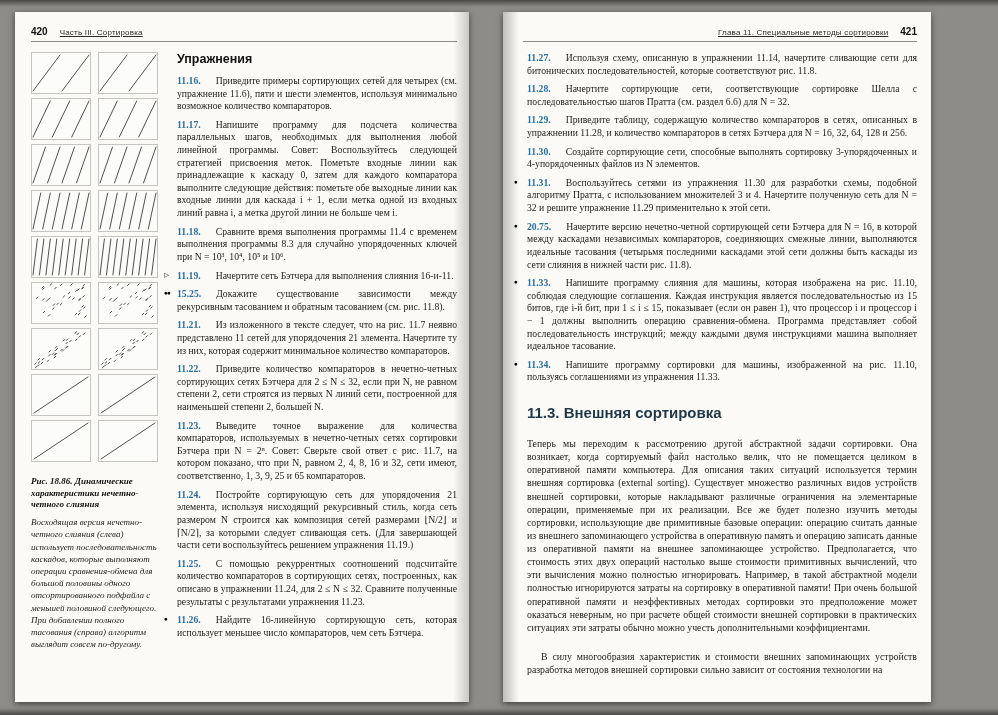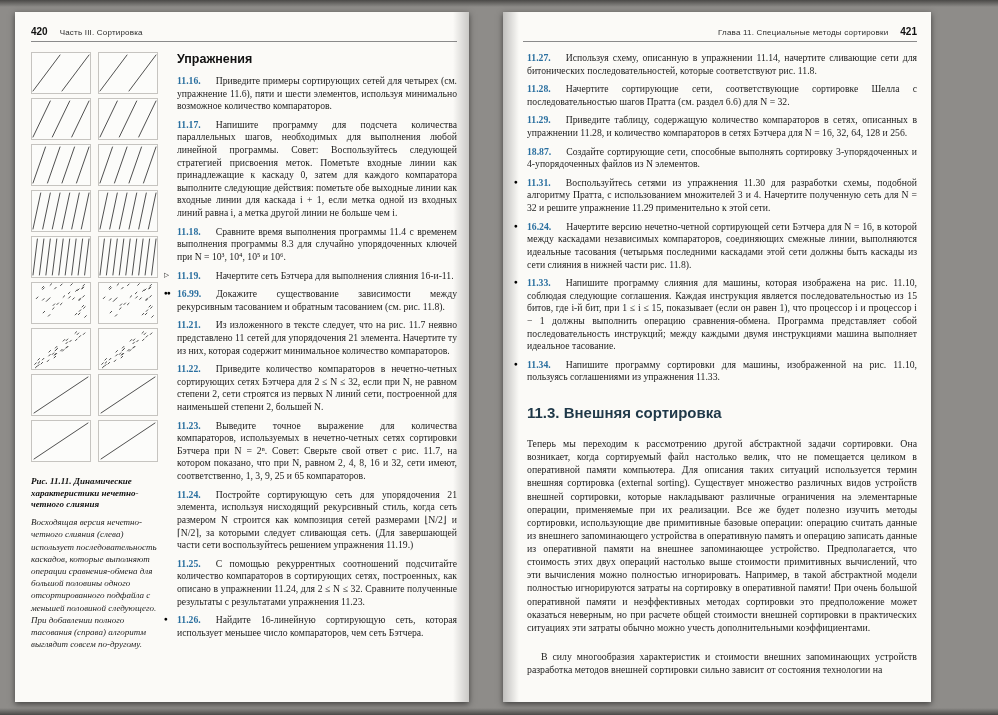--- a/index.html
+++ b/index.html
@@ -27,21 +27,21 @@
   .page.right::before{
     content:"";position:absolute;top:0;left:0;width:16px;height:100%;
     background:linear-gradient(90deg,rgba(0,0,0,.24),rgba(0,0,0,0));pointer-events:none;
   }
   .pghead{
     display:flex;align-items:baseline;gap:12px;
     border-bottom:1px solid #8a8a8a;padding-bottom:4px;margin-bottom:10px;
   }
   .pghead.right-align{justify-content:flex-end;}
   .pgnum{font:bold 10px "Liberation Sans",sans-serif;color:#111;}
-  .runhead{font:8px "Liberation Sans",sans-serif;color:#2b2b2b;letter-spacing:.2px;}
+  .runhead{font:8px "Liberation Sans",sans-serif;color:#2b2b2b;letter-spacing:.2px;text-decoration:underline;}
 
   .cols{display:flex;gap:14px;}
   .figure-col{width:132px;flex:none;}
   .panels{
     display:grid;grid-template-columns:repeat(2,58px);gap:4px 9px;
   }
   .panel{background:#fcfcfa;border:1px solid #c6c4c0;display:block;}
   .caption{margin-top:14px;padding-right:2px;}
   .cap-title{
     font:bold italic 9px/1.3 "Liberation Serif",serif;color:#111;margin-bottom:5px;
@@ -336,21 +336,21 @@
                 <line x1="2.0" y1="38.0" x2="56.0" y2="2.0"></line>
               </g>
             </svg>
             <svg class="panel" width="58" height="40" viewBox="0 0 58 40" xmlns="http://www.w3.org/2000/svg">
               <g stroke="#3c3c3c" stroke-width="0.9" stroke-linecap="round">
                 <line x1="2.0" y1="38.0" x2="56.0" y2="2.0"></line>
               </g>
             </svg>
           </div>
         <div class="caption">
-          <div class="cap-title">Рис. 11.11. Динамические характеристики нечетно-четного слияния</div>
+          <div class="cap-title">Рис. 18.86. Динамические характеристики нечетно-четного слияния</div>
           <div class="cap-body">Восходящая версия нечетно-четного слияния (слева) использует последовательность каскадов, которые выполняют операции сравнения-обмена для большой половины одного отсортированного подфайла с меньшей половиной следующего. При добавлении полного тасования (справа) алгоритм выглядит совсем по-другому.</div>
         </div>
       </div>
 
       <div class="main-col">
         <h2 class="ex-head">Упражнения</h2>
         <div class="ex-list">
 
             <p class="ex">
               <span class="m"></span><span class="num">11.16.</span><span class="txt">Приведите примеры сортирующих сетей для четырех (см. упражнение 11.6), пяти и шести элементов, используя минимально возможное количество компараторов.</span>
@@ -362,21 +362,21 @@
 
             <p class="ex">
               <span class="m"></span><span class="num">11.18.</span><span class="txt">Сравните время выполнения программы 11.4 с временем выполнения программы 8.3 для случайно упорядоченных ключей при N = 10³, 10⁴, 10⁵ и 10⁶.</span>
             </p>
 
             <p class="ex">
               <span class="m">▷</span><span class="num">11.19.</span><span class="txt">Начертите сеть Бэтчера для выполнения слияния 16-и-11.</span>
             </p>
 
             <p class="ex">
-              <span class="m">●●</span><span class="num">16.99.</span><span class="txt">Докажите существование зависимости между рекурсивным тасованием и обратным тасованием (см. рис. 11.8).</span>
+              <span class="m">●●</span><span class="num">15.25.</span><span class="txt">Докажите существование зависимости между рекурсивным тасованием и обратным тасованием (см. рис. 11.8).</span>
             </p>
 
             <p class="ex">
               <span class="m"></span><span class="num">11.21.</span><span class="txt">Из изложенного в тексте следует, что на рис. 11.7 неявно представлено 11 сетей для упорядочения 21 элемента. Начертите ту из них, которая содержит минимальное количество компараторов.</span>
             </p>
 
             <p class="ex">
               <span class="m"></span><span class="num">11.22.</span><span class="txt">Приведите количество компараторов в нечетно-четных сортирующих сетях Бэтчера для 2 ≤ N ≤ 32, если при N, не равном степени 2, сети строятся из первых N линий сети, построенной для наименьшей степени 2, большей N.</span>
             </p>
 
@@ -415,29 +415,29 @@
 
           <p class="ex">
             <span class="m"></span><span class="num">11.28.</span><span class="txt">Начертите сортирующие сети, соответствующие сортировке Шелла с последовательностью шагов Пратта (см. раздел 6.6) для N = 32.</span>
           </p>
 
           <p class="ex">
             <span class="m"></span><span class="num">11.29.</span><span class="txt">Приведите таблицу, содержащую количество компараторов в сетях, описанных в упражнении 11.28, и количество компараторов в сетях Бэтчера для N = 16, 32, 64, 128 и 256.</span>
           </p>
 
           <p class="ex">
-            <span class="m"></span><span class="num">18.87.</span><span class="txt">Создайте сортирующие сети, способные выполнять сортировку 3-упорядоченных и 4-упорядоченных файлов из N элементов.</span>
+            <span class="m"></span><span class="num">11.30.</span><span class="txt">Создайте сортирующие сети, способные выполнять сортировку 3-упорядоченных и 4-упорядоченных файлов из N элементов.</span>
           </p>
 
           <p class="ex">
             <span class="m">●</span><span class="num">11.31.</span><span class="txt">Воспользуйтесь сетями из упражнения 11.30 для разработки схемы, подобной алгоритму Пратта, с использованием множителей 3 и 4. Начертите полученную сеть для N = 32 и решите упражнение 11.29 применительно к этой сети.</span>
           </p>
 
           <p class="ex">
-            <span class="m">●</span><span class="num">16.24.</span><span class="txt">Начертите версию нечетно-четной сортирующей сети Бэтчера для N = 16, в которой между каскадами независимых компараторов, соединяющих смежные линии, выполняются идеальные тасования (четырьмя последними каскадами этой сети должны быть каскады из сети слияния в нижней части рис. 11.8).</span>
+            <span class="m">●</span><span class="num">20.75.</span><span class="txt">Начертите версию нечетно-четной сортирующей сети Бэтчера для N = 16, в которой между каскадами независимых компараторов, соединяющих смежные линии, выполняются идеальные тасования (четырьмя последними каскадами этой сети должны быть каскады из сети слияния в нижней части рис. 11.8).</span>
           </p>
 
           <p class="ex">
             <span class="m">●</span><span class="num">11.33.</span><span class="txt">Напишите программу слияния для машины, которая изображена на рис. 11.10, соблюдая следующие соглашения. Каждая инструкция является последовательностью из 15 битов, где i-й бит, при 1 ≤ i ≤ 15, показывает (если он равен 1), что процессор i и процессор i − 1 должны выполнить операцию сравнения-обмена. Программа представляет собой последовательность инструкций; между каждыми двумя инструкциями машина выполняет идеальное тасование.</span>
           </p>
 
           <p class="ex">
             <span class="m">●</span><span class="num">11.34.</span><span class="txt">Напишите программу сортировки для машины, изображенной на рис. 11.10, пользуясь соглашениями из упражнения 11.33.</span>
           </p>
         </div>

